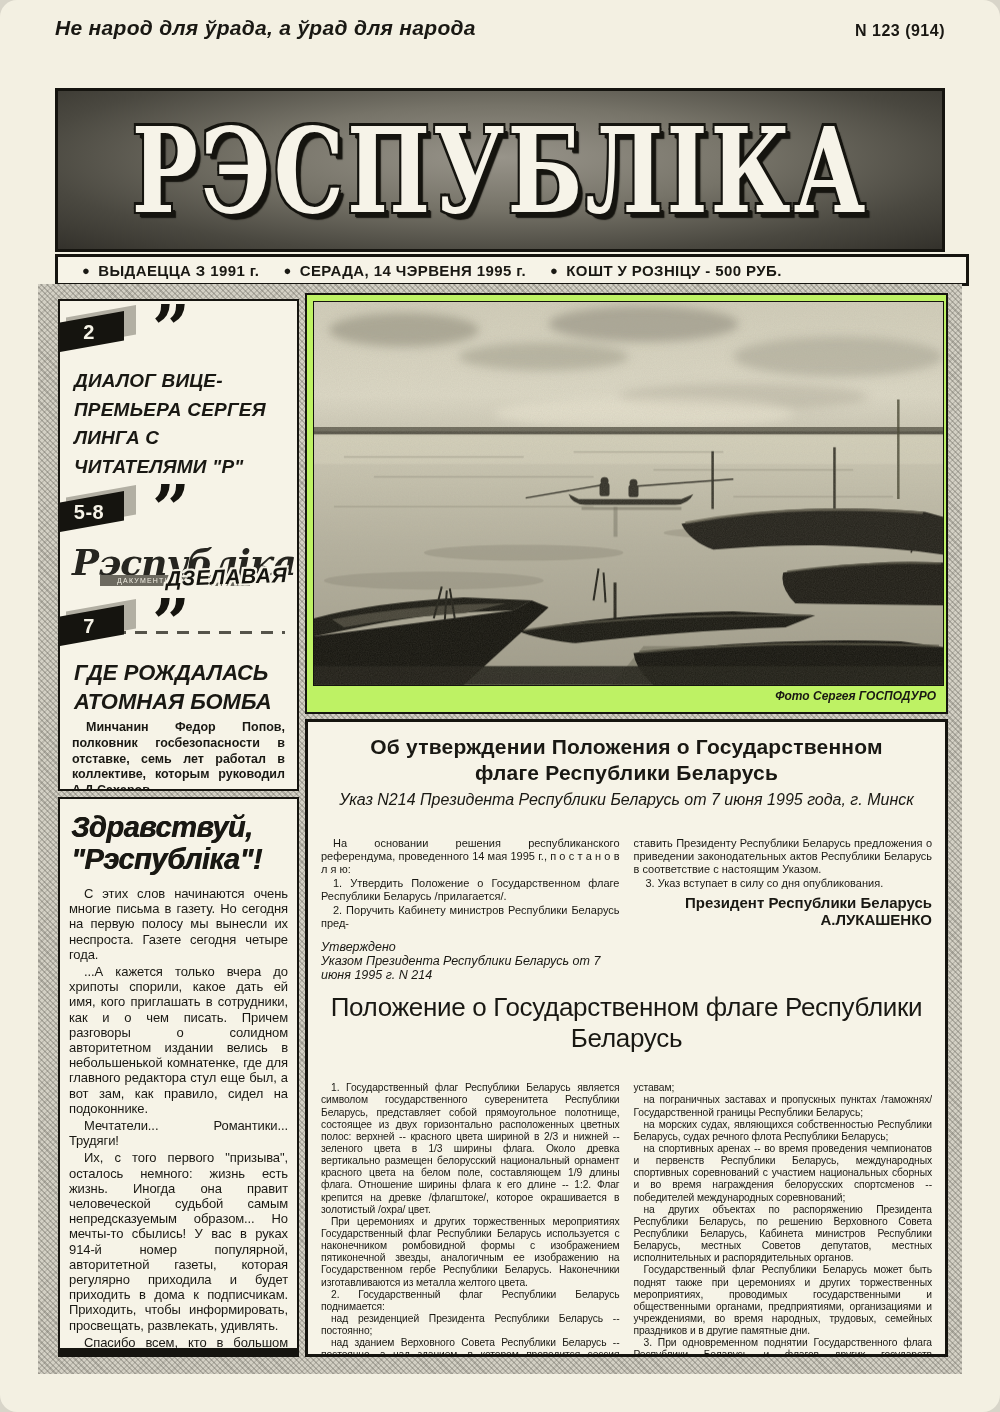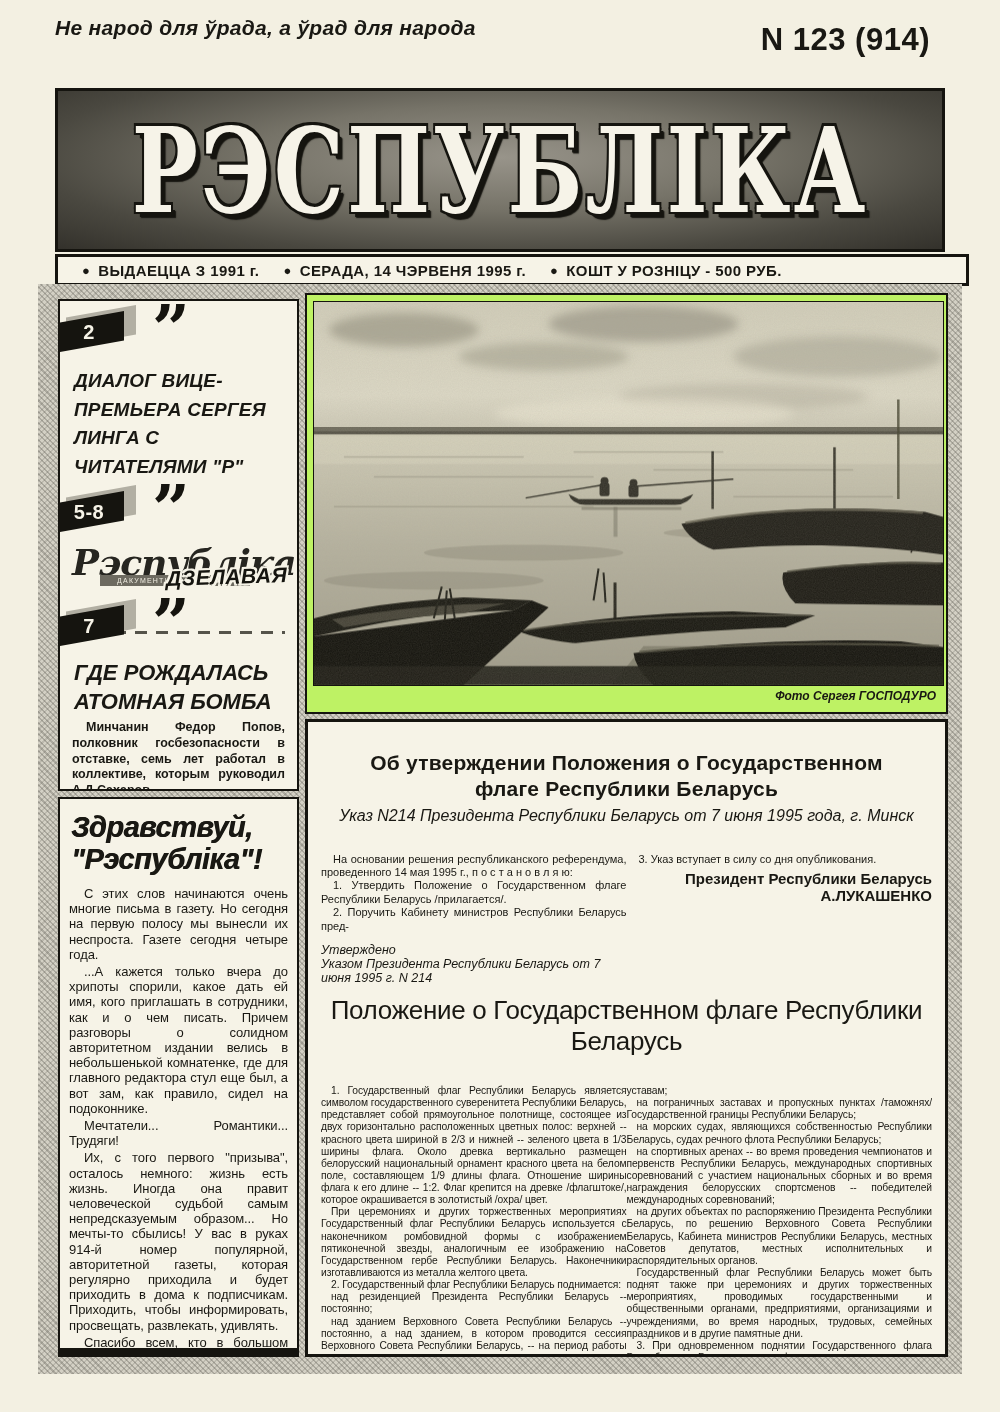--- a/index.html
+++ b/index.html
@@ -1,24 +1,24 @@
 <!DOCTYPE html>
 <html><head>
 <meta charset="utf-8">
 <style>
   html,body{margin:0;padding:0;background:#d8d5c9;}
   .page{position:relative;width:1000px;height:1412px;background:#f3f0e2;overflow:hidden;
-        font-family:"Liberation Sans",sans-serif;color:#191813;}
+        font-family:"Liberation Sans",sans-serif;color:#191813;border-radius:17px;}
 
   
   .top-header{position:absolute;left:55px;top:16px;width:890px;height:66px;}
   .motto{font-size:21px;font-weight:bold;font-style:italic;letter-spacing:.3px;}
   .motto-author{width:460px;margin:4px 0 0 120px;text-align:center;
                 font-size:15px;font-weight:bold;font-style:italic;}
-  .issue-no{position:absolute;right:15px;top:6px;font-size:31px;font-weight:bold;letter-spacing:.5px;}
+  .issue-no{position:absolute;right:0;top:6px;font-size:16px;font-weight:bold;letter-spacing:.5px;}
 
   
   .masthead{position:absolute;left:55px;top:88px;width:884px;height:158px;
             border:3px solid #15140f;
             background:radial-gradient(ellipse at 50% 42%, #98948a 0%, #767368 40%, #4a4840 75%, #33312b 100%);
             display:flex;align-items:center;justify-content:center;overflow:hidden;}
   .masthead-title{font-family:"DejaVu Serif",serif;font-weight:bold;font-size:88px;
                   letter-spacing:3px;color:#f6f3e8;white-space:nowrap;
                   transform:scaleY(1.34);
                   text-shadow:4px 4px 0 #15140f,-2px -2px 0 #15140f,2px -2px 0 #15140f,
@@ -81,24 +81,24 @@
   .photo-box{position:absolute;left:305px;top:293px;width:643px;height:421px;box-sizing:border-box;
              background:#bef264;border:2px solid #15140f;padding:6px;}
   .photo-frame{width:629px;height:383px;border:1px solid #15140f;overflow:hidden;}
   .photo-frame svg{display:block;width:100%;height:100%;}
   .photo-caption{margin-top:3px;text-align:right;font-size:12px;font-weight:bold;font-style:italic;
                  padding-right:4px;}
 
   
   .article-box{left:305px;top:719px;width:643px;height:638px;border:3px solid #15140f;
                padding:8px 13px;overflow:hidden;}
-  .decree-headline{margin:20px 30px 2px 30px;text-align:center;font-size:21px;line-height:1.25;
+  .decree-headline{margin:4px 30px 2px 30px;text-align:center;font-size:21px;line-height:1.25;
                    font-weight:bold;letter-spacing:.2px;}
   .decree-subhead{text-align:center;font-size:16px;font-style:italic;margin:4px 0 6px 0;}
-  .cols{display:flex;margin-top:28px;}
+  .cols{display:flex;gap:14px;margin-top:28px;}
   .col{flex:1 1 0;}
   .decree-para{margin:0;font-size:11px;line-height:1.22;text-align:justify;text-indent:12px;}
   .approved{margin:10px 0 0 0;font-size:12.5px;font-style:italic;text-indent:0;text-align:left;}
   .approved2{margin:0;font-size:12.5px;font-style:italic;text-indent:0;text-align:left;}
   .signature{margin:4px 0 0 0;font-size:15px;font-weight:bold;text-align:right;}
   .reg-headline{margin:10px 0 6px 0;text-align:center;font-size:26px;font-weight:normal;
                 letter-spacing:-.3px;}
   .reg-cols{height:408px;overflow:hidden;}
   .rcol p, .rcol-list p{margin:0;font-size:10.3px;line-height:1.18;text-align:justify;
         text-indent:10px;letter-spacing:-.1px;}
@@ -290,20 +290,21 @@
     <div class="decree-subhead">Указ N214 Президента Республики Беларусь от 7 июня 1995 года, г. Минск</div>
     <div class="cols">
       <div class="col">
         <p class="decree-para">На основании решения республиканского референдума, проведенного 14 мая 1995 г., п о с т а н о в л я ю:</p>
         <p class="decree-para">1. Утвердить Положение о Государственном флаге Республики Беларусь /прилагается/.</p>
         <p class="decree-para">2. Поручить Кабинету министров Республики Беларусь пред-</p>
         <p class="approved">Утверждено</p>
         <p class="approved2">Указом Президента Республики Беларусь от 7 июня 1995 г. N 214</p>
       </div>
       <div class="col">
+        <p class="decree-para" style="text-indent:0">ставить Президенту Республики Беларусь предложения о приведении законодательных актов Республики Беларусь в соответствие с настоящим Указом.</p>
         <p class="decree-para">3. Указ вступает в силу со дня опубликования.</p>
         <p class="signature">Президент Республики Беларусь А.ЛУКАШЕНКО</p>
       </div>
     </div>
 
     <div class="reg-headline">Положение о Государственном флаге Республики Беларусь</div>
     <div class="cols reg-cols">
       <div class="col rcol-list">
           <p>1. Государственный флаг Республики Беларусь является символом государственного суверенитета Республики Беларусь, представляет собой прямоугольное полотнище, состоящее из двух горизонтально расположенных цветных полос: верхней -- красного цвета шириной в 2/3 и нижней -- зеленого цвета в 1/3 ширины флага. Около древка вертикально размещен белорусский национальный орнамент красного цвета на белом поле, составляющем 1/9 длины флага. Отношение ширины флага к его длине -- 1:2. Флаг крепится на древке /флагштоке/, которое окрашивается в золотистый /охра/ цвет.</p>
           <p>При церемониях и других торжественных мероприятиях Государственный флаг Республики Беларусь используется с наконечником ромбовидной формы с изображением пятиконечной звезды, аналогичным ее изображению на Государственном гербе Республики Беларусь. Наконечники изготавливаются из металла желтого цвета.</p>

